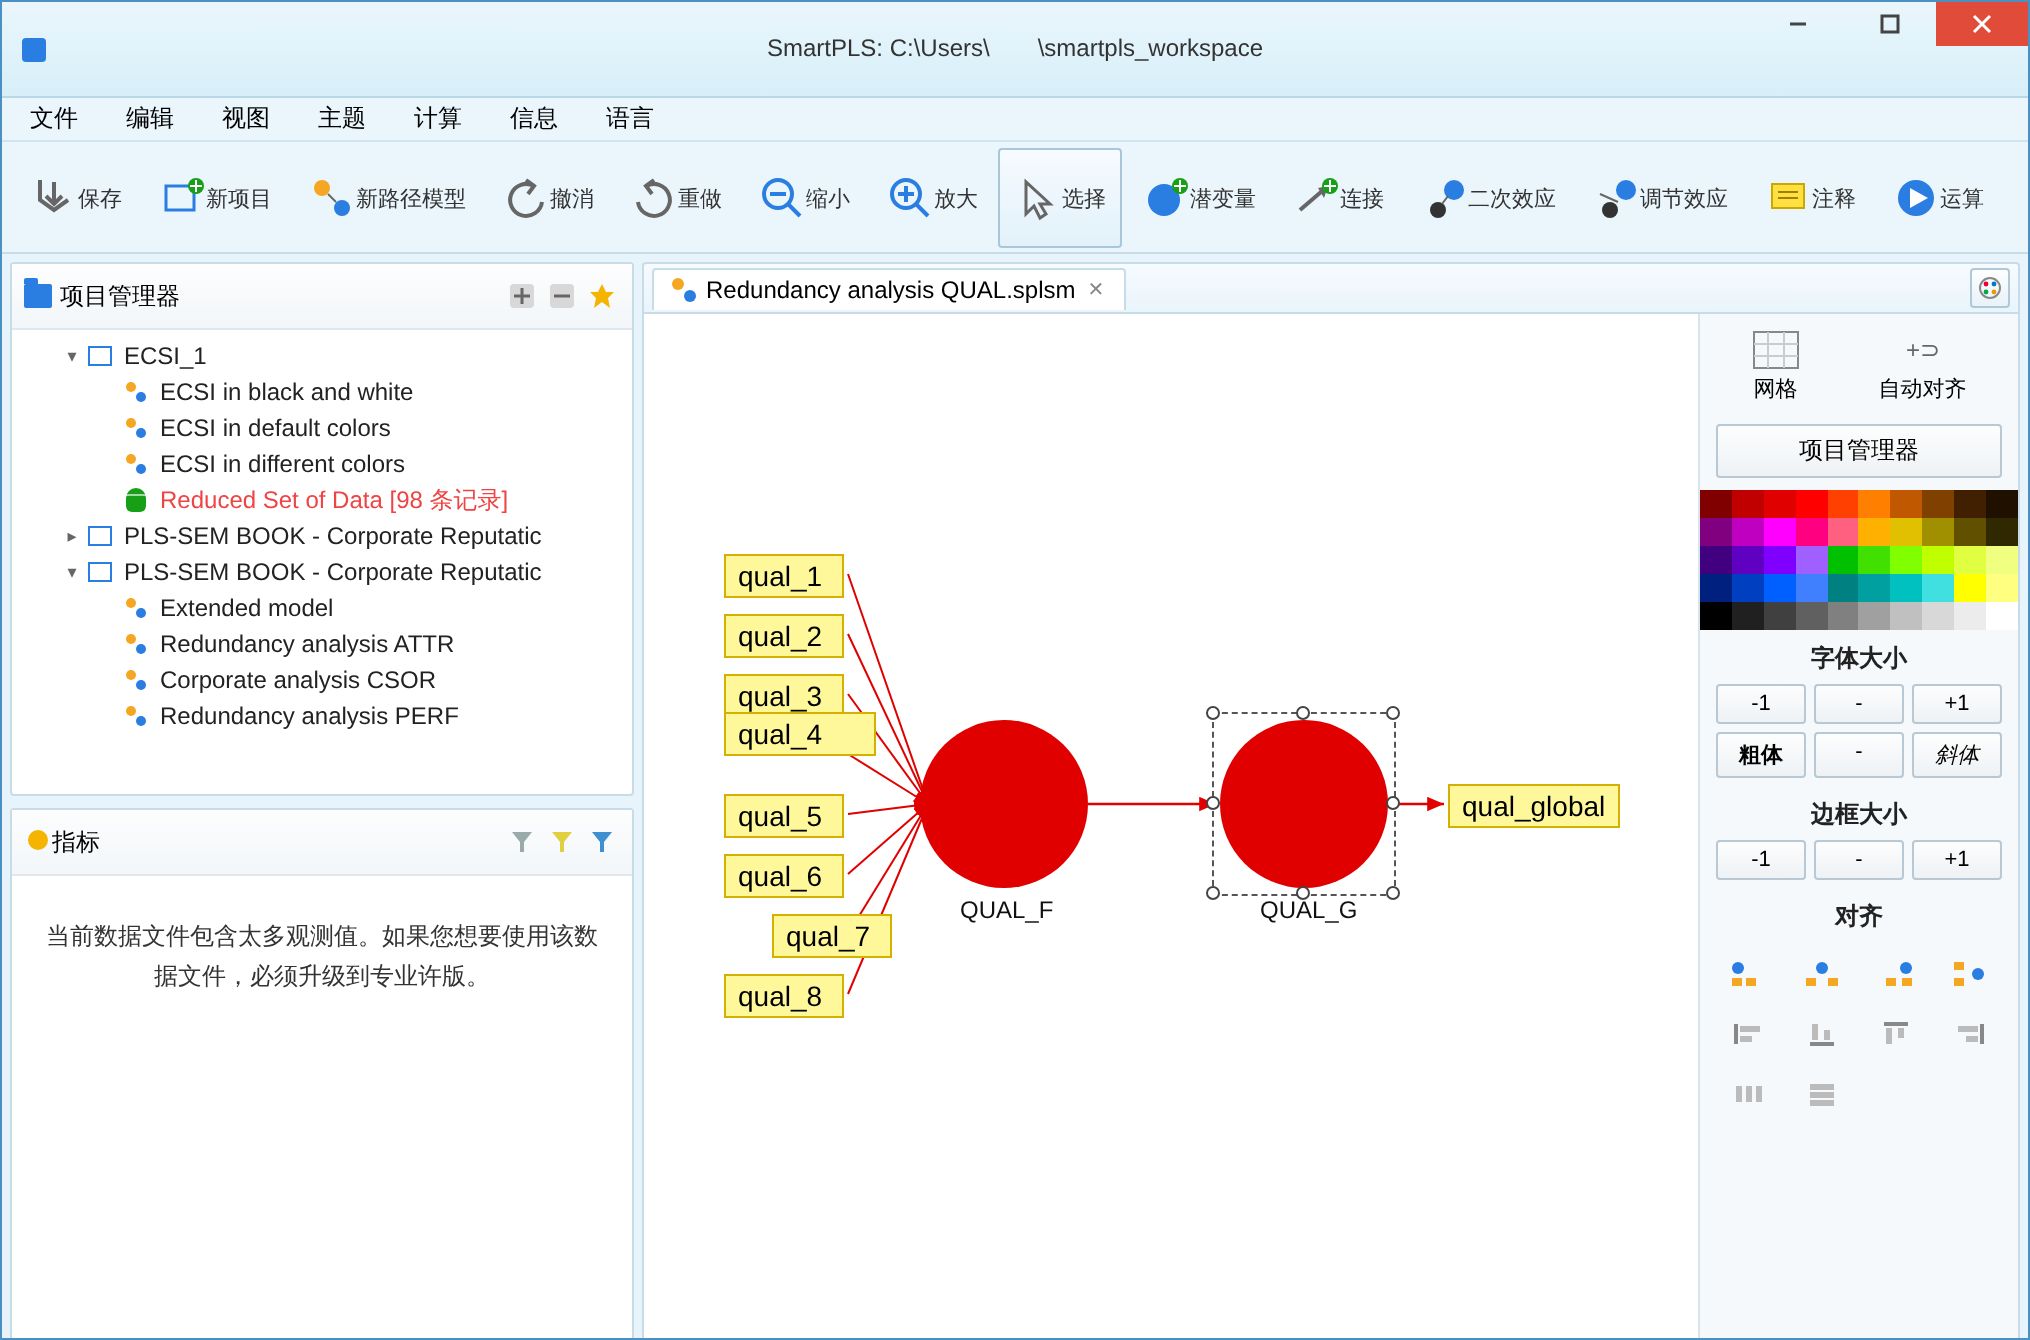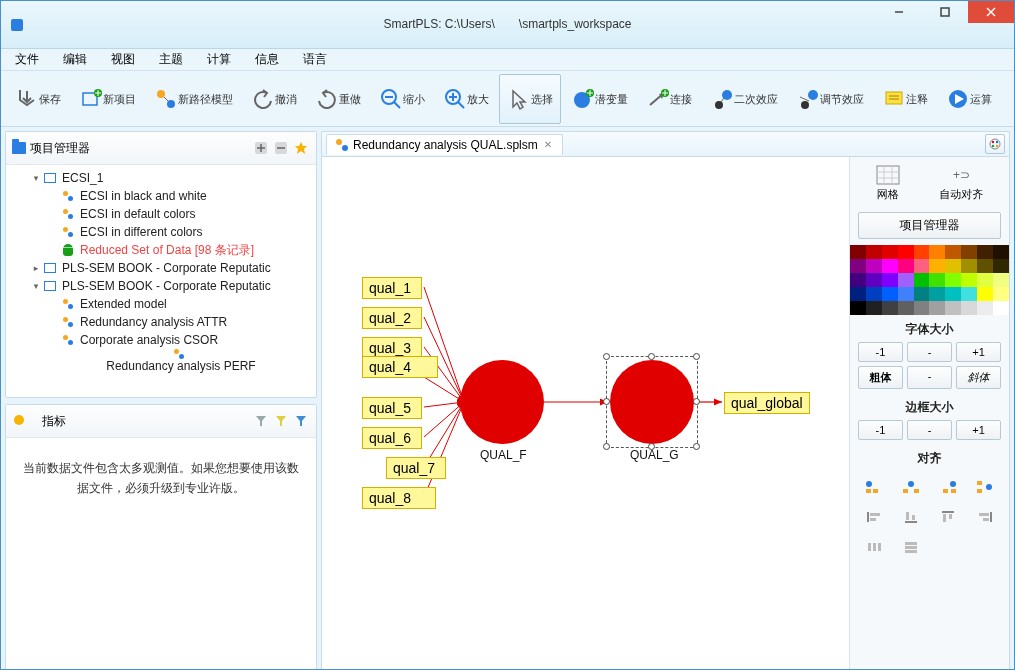--- a/index.html
+++ b/index.html
@@ -362,36 +362,36 @@
             </span>
             <span class="txt">Redundancy analysis ATTR</span>
           </div>
           <div class="tree-row" style="padding-left: 40px;">
             <span class="twisty"></span>
             <span class="tico">
               <div class="ico-model"></div>
             </span>
             <span class="txt">Corporate analysis CSOR</span>
           </div>
-          <div class="tree-row" style="padding-left: 40px; flex-direction: column;">
+          <div class="tree-row" style="padding-left: 40px;">
             <span class="twisty"></span>
             <span class="tico">
               <div class="ico-model"></div>
             </span>
             <span class="txt">Redundancy analysis PERF</span>
           </div>
         </div>
     </div>
 
     <div class="panel ind-panel">
       <div class="panel-head">
         <div class="tico"><svg width="14" height="14">
               <circle cx="7" cy="7" r="5" fill="#f5b400"></circle>
             </svg></div>
-        <span style="margin-left:16px">指标</span>
+        <span style="margin-left:0">指标</span>
         <div class="spacer"></div>
         <div class="hbtn">
             <svg width="12" height="12">
               <polygon points="1,1 11,1 7,6 7,11 5,11 5,6" fill="#9aa"></polygon>
             </svg>
           </div>
         <div class="hbtn">
             <svg width="12" height="12">
               <polygon points="1,1 11,1 7,6 7,11 5,11 5,6" fill="#e0d040"></polygon>
             </svg>
@@ -446,21 +446,21 @@
             <line x1="222" y1="245" x2="286" y2="245" stroke="#e00000" stroke-width="1.2" marker-end="url(#arr)"></line>
             <line x1="372" y1="245" x2="400" y2="245" stroke="#e00000" stroke-width="1.2" marker-end="url(#arr)"></line>
           </svg>
       <div class="indic" style="left: 40px; top: 120px; width: 60px;">qual_1</div>
           <div class="indic" style="left: 40px; top: 150px; width: 60px;">qual_2</div>
           <div class="indic" style="left: 40px; top: 180px; width: 60px;">qual_3</div>
           <div class="indic" style="left: 40px; top: 199px; width: 76px;">qual_4</div>
           <div class="indic" style="left: 40px; top: 240px; width: 60px;">qual_5</div>
           <div class="indic" style="left: 40px; top: 270px; width: 60px;">qual_6</div>
           <div class="indic" style="left: 40px; top: 300px; width: 60px; margin-left: 24px;">qual_7</div>
-          <div class="indic" style="left: 40px; top: 330px; width: 74px;">qual_8</div>
+          <div class="indic" style="left: 40px; top: 330px; width: 60px;">qual_8</div>
           <div class="latent" style="left: 138px; top: 203px; width: 84px; height: 84px;"></div>
           <div class="latent-label" style="left: 158px; top: 291px;">QUAL_F</div>
           <div class="latent" style="left: 288px; top: 203px; width: 84px; height: 84px;"></div>
           <div class="latent-label" style="left: 308px; top: 291px;">QUAL_G</div>
           <div class="sel-handles" style="left: 284px; top: 199px; width: 92px; height: 92px;">
             <div class="h" style="left: calc(0% - 4px); top: calc(0% - 4px);"></div>
             <div class="h" style="left: calc(50% - 4px); top: calc(0% - 4px);"></div>
             <div class="h" style="left: calc(100% - 4px); top: calc(0% - 4px);"></div>
             <div class="h" style="left: calc(0% - 4px); top: calc(50% - 4px);"></div>
             <div class="h" style="left: calc(100% - 4px); top: calc(50% - 4px);"></div>

